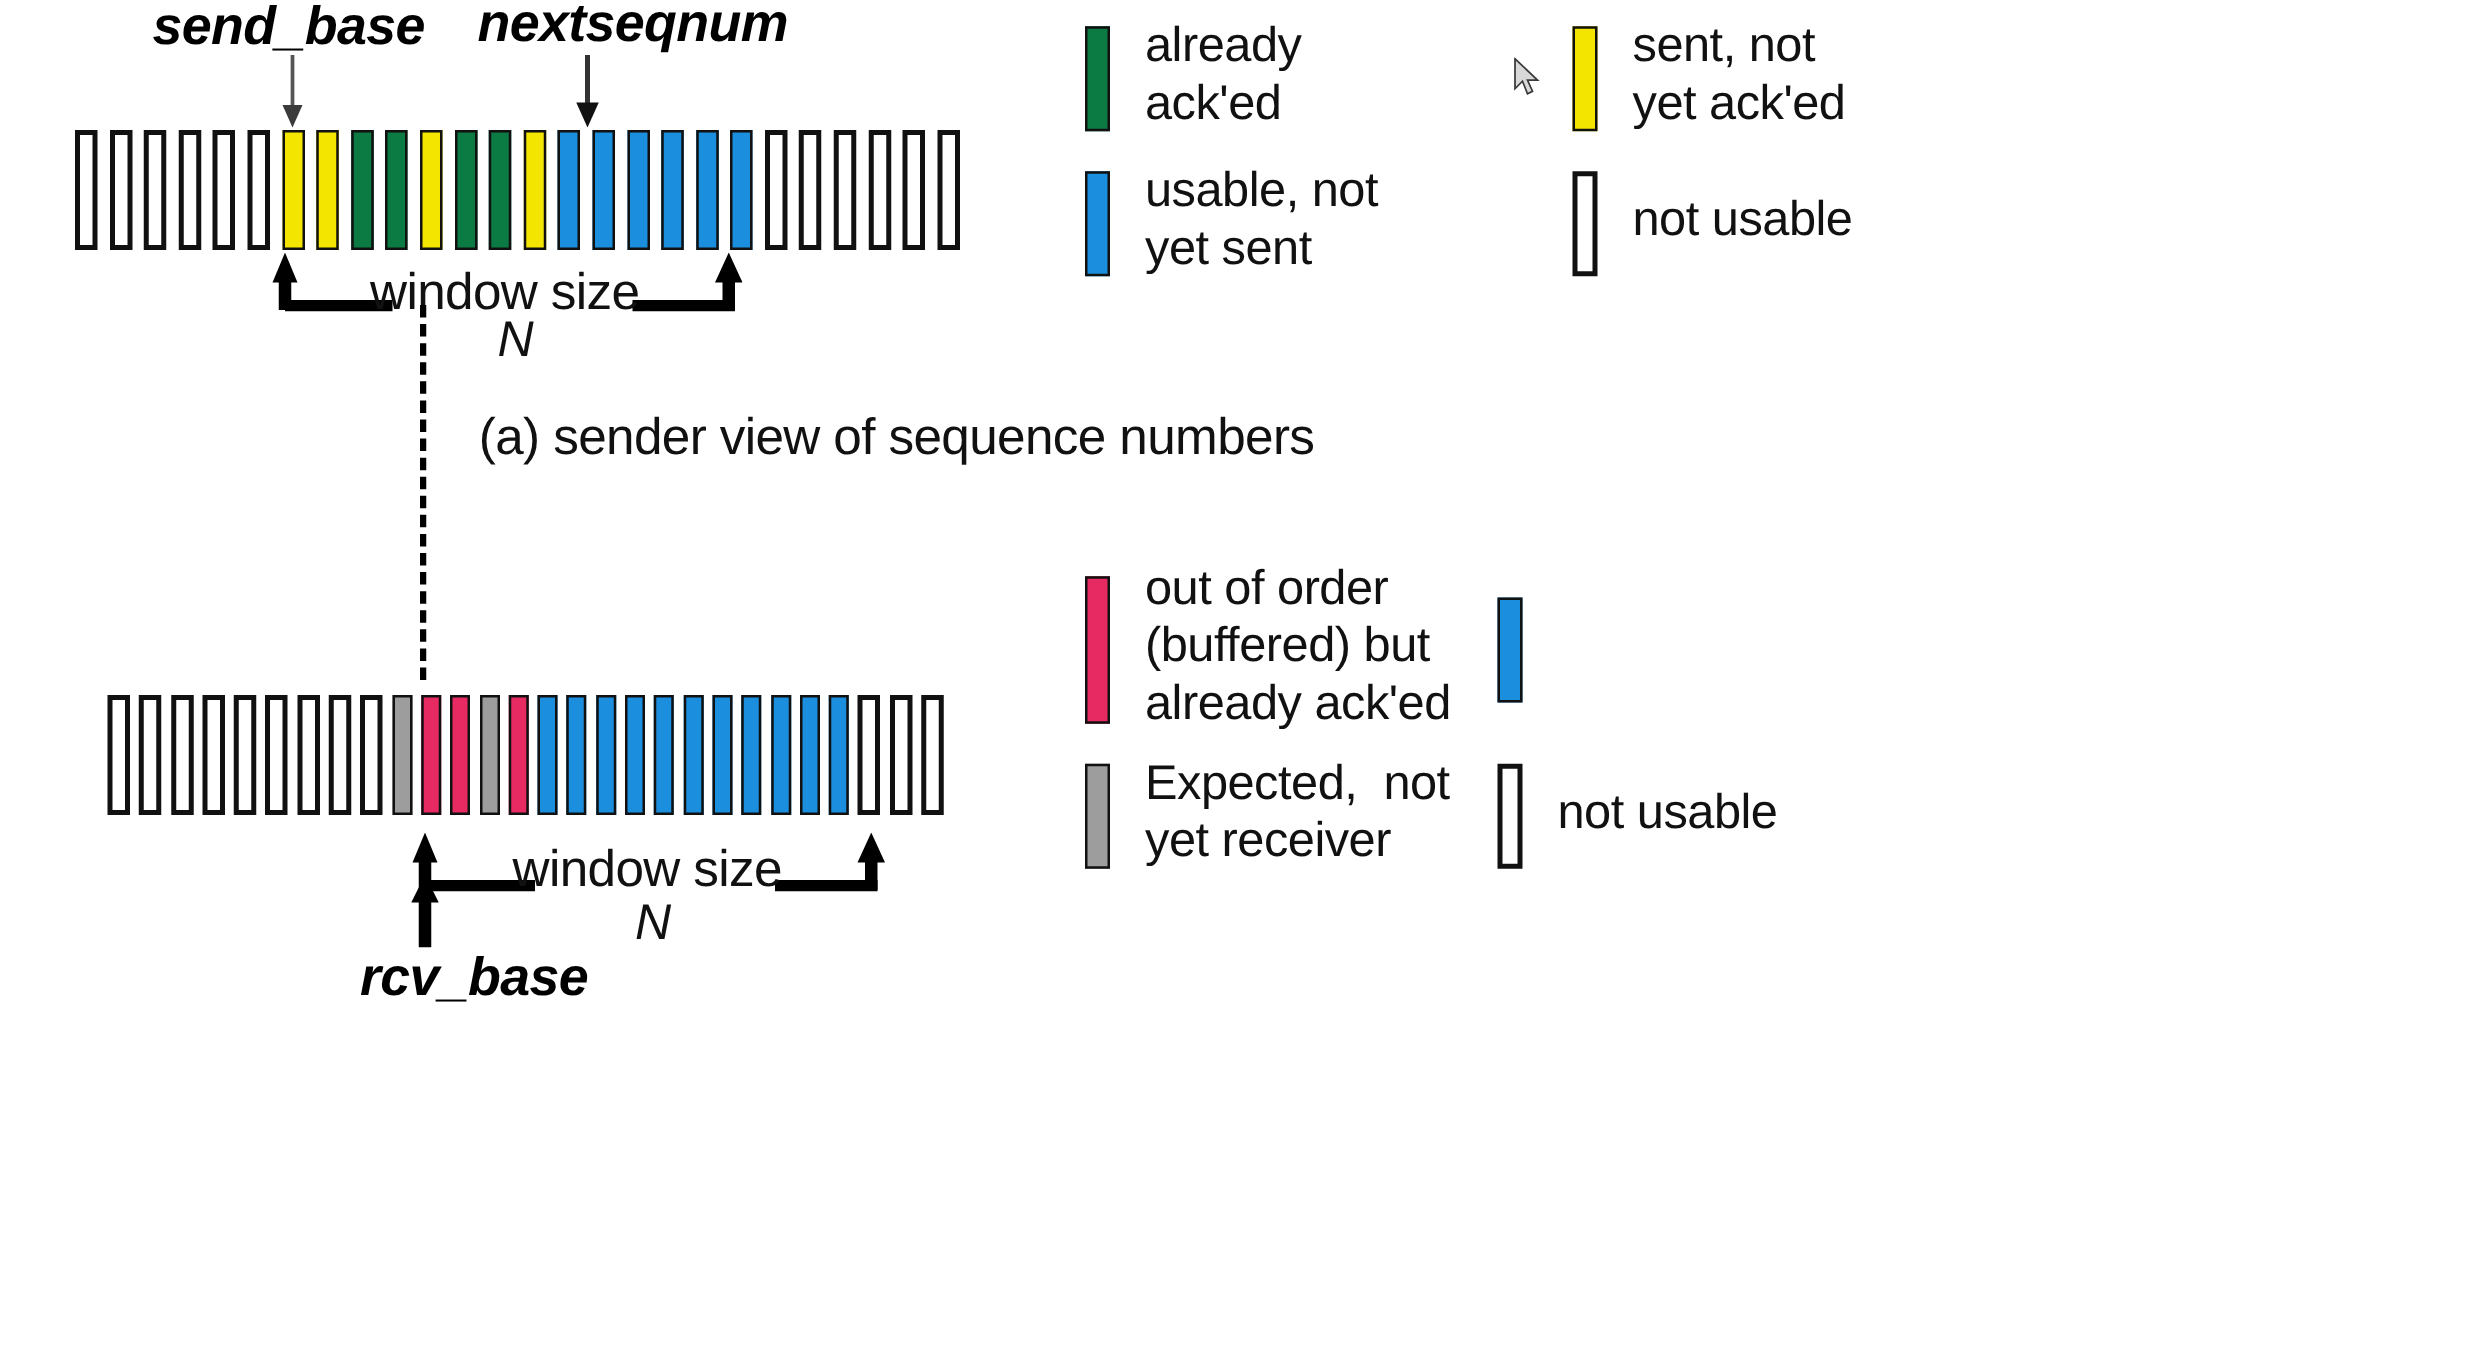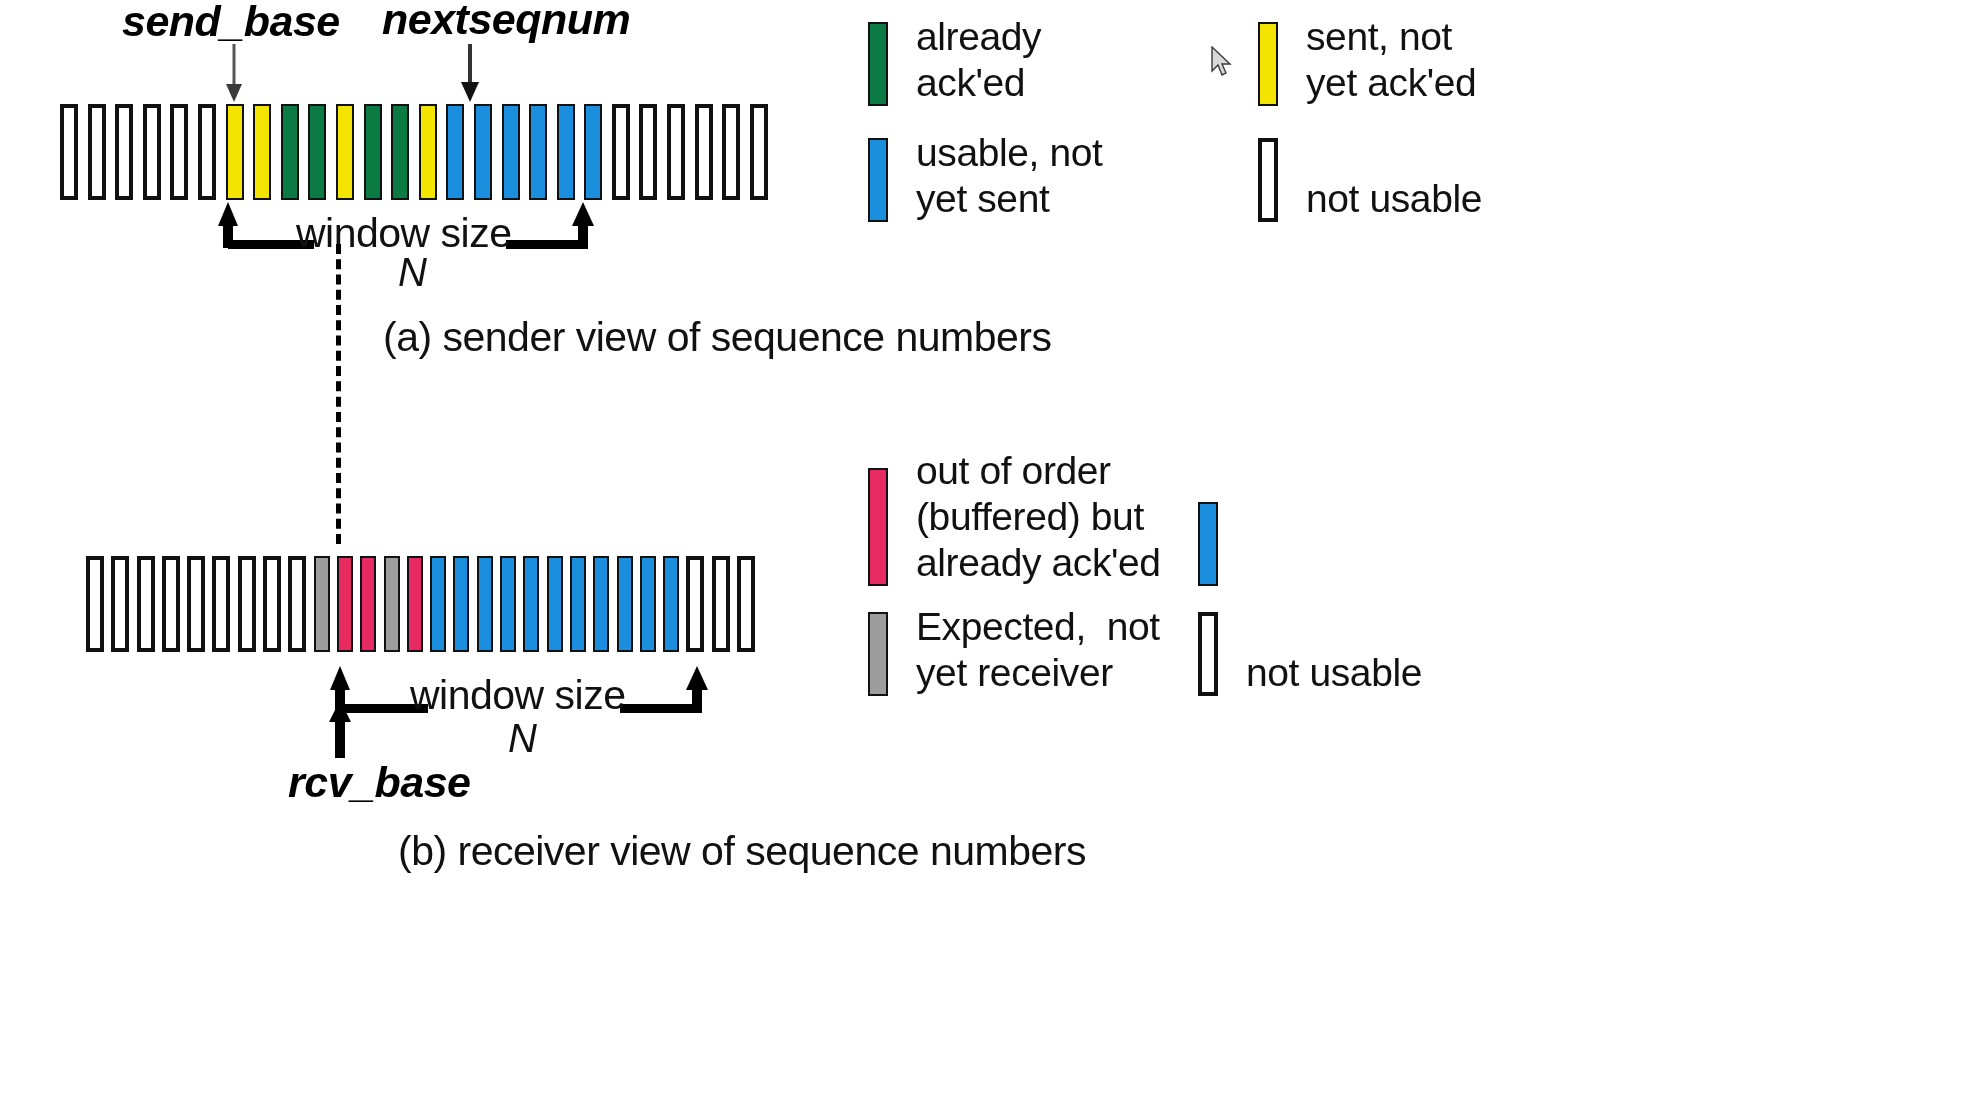--- a/index.html
+++ b/index.html
@@ -29,21 +29,21 @@
   .legtxt{
     font-size:39px;line-height:46px;color:#111;white-space:pre;letter-spacing:-0.4px;
   }
 
   
   .strip{position:absolute;display:flex;align-items:flex-start;}
   .cell{box-sizing:border-box;}
 
   
   .legend{position:absolute;display:grid;}
-  .legrow{display:flex;align-items:flex-end;}
+  .legrow{display:flex;align-items:center;}
   .swatch{box-sizing:border-box;flex:0 0 auto;}
   .dash{position:absolute;border-left:5px dashed #000;}
 
   .cursor{position:absolute;width:26px;height:34px;}
 </style>
 </head>
 <body>
 
 <div class="stage">
 
@@ -94,21 +94,21 @@
     <rect x="14" y="38" width="86" height="9" fill="#000"></rect>
     <rect x="292" y="38" width="82" height="9" fill="#000"></rect>
     <rect x="364" y="20" width="10" height="26" fill="#000"></rect>
     <polygon points="369,0 358,24 380,24" fill="#000"></polygon>
   </svg>
   <div class="winlabel" style="position:absolute;left:296px;top:210px;">window size</div>
   <div class="nlabel" style="position:absolute;left:398px;top:250px;">N</div>
 
   <div class="dash" style="left:336px;top:244px;height:300px;"></div>
 
-  <div class="caption" style="position:absolute;left:383px;top:314px;">(a) sender view of sequence numbers</div>
+  <div class="caption" style="position:absolute;left:383px;top:326px;">(a) sender view of sequence numbers</div>
 
   <div class="legend" id="sender-legend" style="left:868px;top:14px;width:1090px;grid-template-columns:390px 1fr;grid-row-gap:24px;">
       <div class="legrow">
         <div class="swatch" style="width: 20px; height: 84px; border: 2px solid rgb(17, 17, 17); background: rgb(11, 122, 67); margin-right: 28px; margin-top: 6px;"></div>
         <div class="legtxt">already
 ack'ed</div>
       </div>
       <div class="legrow">
         <div class="swatch" style="width: 20px; height: 84px; border: 2px solid rgb(17, 17, 17); background: rgb(243, 229, 0); margin-right: 28px; margin-top: 6px;"></div>
         <div class="legtxt">sent, not
@@ -191,15 +191,14 @@
         <div class="swatch" style="width: 20px; height: 84px; border: 2px solid rgb(17, 17, 17); background: rgb(157, 157, 157); margin-right: 28px; margin-top: 6px;"></div>
         <div class="legtxt">Expected,  not
 yet receiver</div>
       </div>
       <div class="legrow">
         <div class="swatch" style="width: 20px; height: 84px; border: 4px solid rgb(17, 17, 17); background: rgb(255, 255, 255); margin-right: 28px; margin-top: 6px;"></div>
         <div class="legtxt">not usable</div>
       </div>
     </div>
 
-  <div class="caption" style="position:absolute;left:398px;top:828px;">(b) receiver view of sequence numbers</div>
 
 </div>
 
 </body></html>

